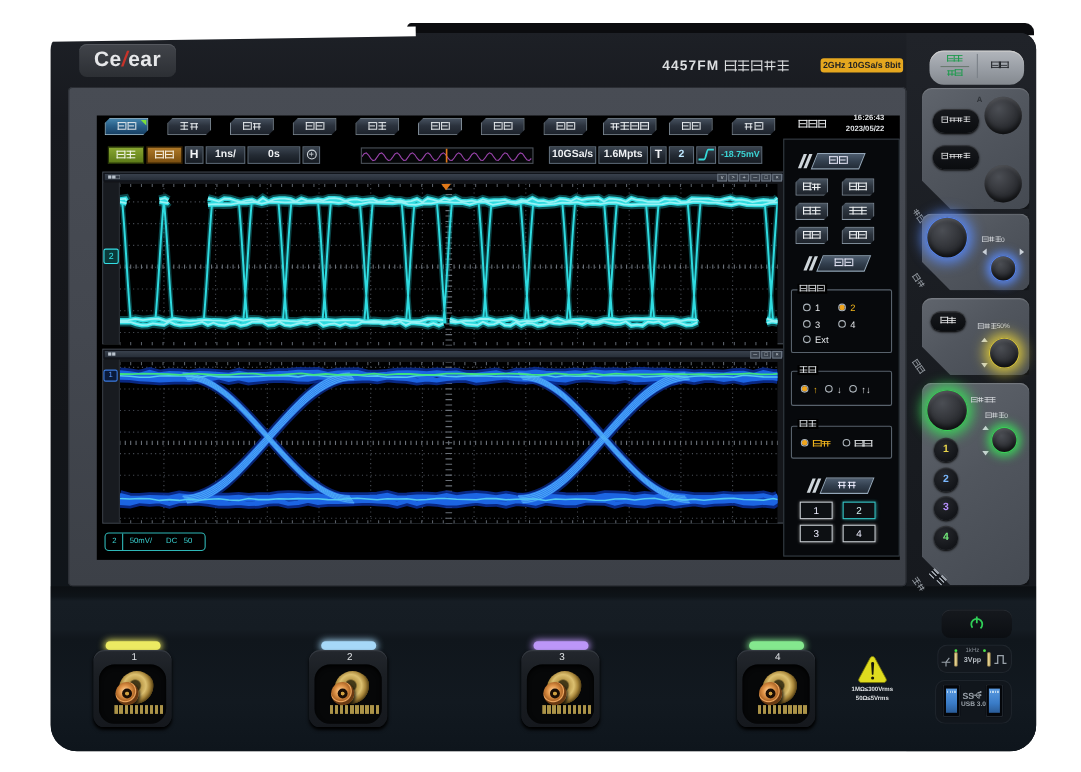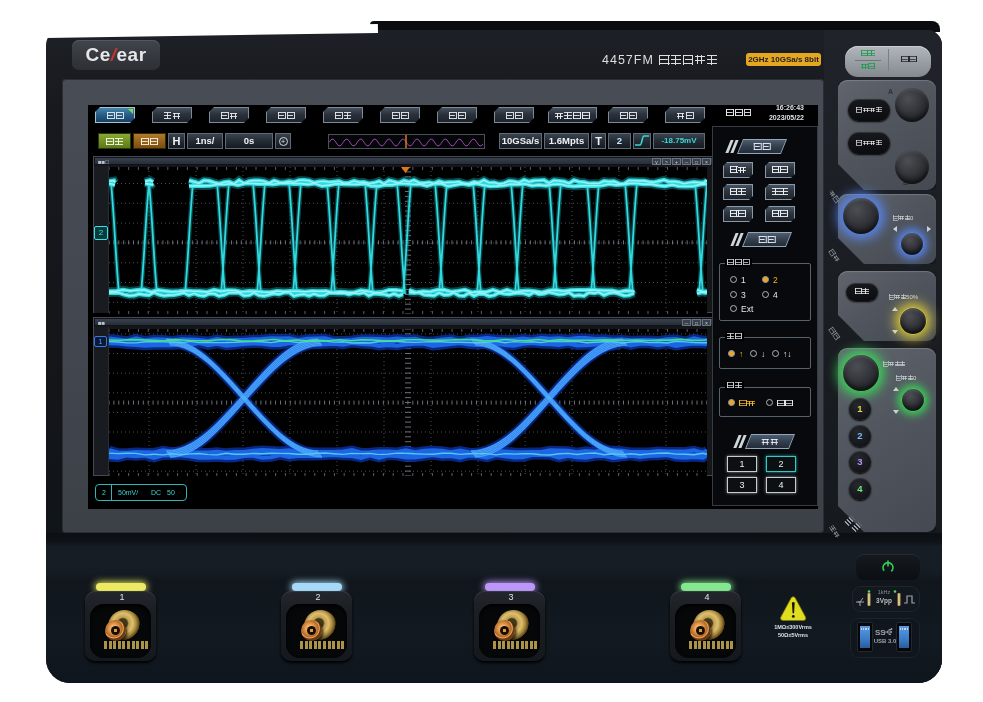--- a/index.html
+++ b/index.html
@@ -7,21 +7,21 @@
 .g{display:inline-block;width:.84em;height:.8em;margin:0 .055em;vertical-align:-.04em;background-repeat:no-repeat}
 .ga{background-image:linear-gradient(currentColor,currentColor),linear-gradient(currentColor,currentColor),linear-gradient(currentColor,currentColor),linear-gradient(currentColor,currentColor);background-size:100% 13%,100% 13%,100% 13%,13% 100%;background-position:0 4%,0 50%,0 96%,46% 0}
 .gb{background-image:linear-gradient(currentColor,currentColor),linear-gradient(currentColor,currentColor),linear-gradient(currentColor,currentColor),linear-gradient(currentColor,currentColor),linear-gradient(currentColor,currentColor);background-size:13% 100%,13% 100%,100% 13%,100% 13%,70% 13%;background-position:0 0,100% 0,0 2%,0 98%,50% 50%}
 .gc{background-image:linear-gradient(currentColor,currentColor),linear-gradient(currentColor,currentColor),linear-gradient(currentColor,currentColor),linear-gradient(currentColor,currentColor);background-size:13% 92%,13% 92%,100% 13%,100% 13%;background-position:26% 100%,74% 100%,0 18%,0 64%}
 #body{left:46px;top:30px;width:896px;height:653px;border-radius:15px 15px 24px 24px;background:linear-gradient(180deg,#1d2026 0,#17191e 12%,#131519 55%,#10151a 78%,#0d1217 100%);overflow:hidden}
 #rcol{left:778px;top:0;width:118px;height:653px;background:linear-gradient(180deg,#202329 0,#1a1d22 40%,#14171c 100%)}
 #front{left:0;top:503px;width:896px;height:150px;background:linear-gradient(180deg,#0c0f12 0,#0e1318 6%,#161d24 9%,#151c23 26%,#10161c 32%,#121920 70%,#0e151c 100%)}
 #bezel{left:16px;top:49px;width:762px;height:454px;background:linear-gradient(180deg,#484c54 0,#43474f 50%,#3c4047 100%);border-radius:4px;box-shadow:inset 0 0 0 1px #2a2d33}
 #logo{left:72px;top:40px;width:88px;height:30px;border-radius:7px;background:linear-gradient(180deg,#41444a,#2c2f34);box-shadow:inset 0 1px 0 #55585e;color:#e6e7e9;font-weight:bold;font-size:19px;text-align:center;line-height:29px;letter-spacing:.5px}
 #logo .sl{color:#c8332a;font-style:italic;font-weight:bold}
-#mtitle{left:602px;top:53px;width:210px;color:#dcdee0;font-size:12.5px;letter-spacing:1px;font-weight:normal}
+#mtitle{left:602px;top:53px;width:210px;color:#dcdee0;font-size:12.5px;letter-spacing:1px;font-weight:bold}
 #obadge{left:746px;top:53px;width:75px;height:13px;border-radius:3px;background:#e5a71f;color:#222;font-size:8px;font-weight:bold;text-align:center;line-height:13px}
 #lcd{left:42px;top:75px;width:730px;height:404px;background:#000}
 .panel{background:linear-gradient(145deg,#60656d 0,#51565e 45%,#454a52 100%);border-radius:9px;box-shadow:inset 0 1px 1px rgba(255,255,255,.18),0 2px 4px rgba(0,0,0,.5)}
 .cut{clip-path:polygon(0 0,100% 0,100% 100%,26px 100%,0 calc(100% - 26px))}
 .knob{border-radius:50%;background:radial-gradient(circle at 38% 32%,#4b4e54 0,#37393e 38%,#232529 72%,#1a1c1f 100%);box-shadow:inset 0 2px 3px rgba(255,255,255,.12),inset 0 -3px 5px rgba(0,0,0,.6)}
 .pill{background:linear-gradient(180deg,#17191d,#0a0c0f);border-radius:11px;color:#e8e9ea;text-align:center;box-shadow:inset 0 1px 0 rgba(255,255,255,.12),0 1px 2px #000}
 .rlab{color:#8f959c;font-size:7px;transform:rotate(55deg)}
 .mbtn{position:absolute;top:107px;height:16px;background:linear-gradient(180deg,#45505e 0,#2b323d 45%,#1d232c 100%);border:1px solid #7d8994;color:#e8ecef;font-size:9.5px;text-align:center;line-height:15px;clip-path:polygon(5px 0,100% 0,100% calc(100% - 5px),calc(100% - 5px) 100%,0 100%,0 5px)}
 .mact{background:linear-gradient(180deg,#4585ad 0,#2a6089 45%,#174064 100%);border-color:#9fc4d8}
 .sbox{position:absolute;top:133px;height:16px;background:linear-gradient(180deg,#39434f 0,#242b34 50%,#161b22 100%);border:1px solid #5d6a77;color:#f0f2f4;font-size:9.5px;font-weight:bold;text-align:center;line-height:14px}
@@ -77,21 +77,21 @@
         <line x1="77" y1="0" x2="77" y2="13" stroke="#e07818" stroke-width="1.5"></line>
       </svg>
     </div>
 <div class="sbox" style="left:499px;width:43px">10GSa/s</div>
 <div class="sbox" style="left:544px;width:45px">1.6Mpts</div>
 <div class="sbox" style="left:591px;width:15px;font-size:11px">T</div>
 <div class="sbox" style="left:608px;width:23px;color:#bfe8ff">2</div>
 <div class="sbox" style="left:633px;width:18px"><svg width="16" height="13" viewBox="0 0 16 13">
         <path d="M1 11 L6 11 C8 11 8 2 10 2 L15 2" stroke="#35d8d8" stroke-width="1.6" fill="none"></path>
       </svg></div>
-<div class="sbox" style="left:653px;width:52px;color:#3cd6d6;font-size:8px">-18.75mV</div>
+<div class="sbox" style="left:653px;width:40px;color:#3cd6d6;font-size:8px">-18.75mV</div>
 <div class="abs" style="left:726px;top:108px;color:#e8eaec;font-size:9px"><i class="g gb"></i><i class="g gb"></i><i class="g gb"></i></div>
 <div class="abs" style="left:758px;top:104px;width:46px;color:#dfe2e5;font-size:7px;font-weight:bold;text-align:right">16:26:43</div>
 <div class="abs" style="left:756px;top:114px;width:48px;color:#dfe2e5;font-size:7px;font-weight:bold;text-align:right">2023/05/22</div>
 <div class="abs" style="left:93px;top:156px;width:622px;height:157px;border:1px solid #434a53;background:#14161a">
       <div class="abs wtitle" style="left:0;top:0;width:620px;height:8px">■■□</div>
       <div class="wbtn" style="right:53px">v</div>
       <div class="wbtn" style="right:43px">&gt;</div>
       <div class="wbtn" style="right:33px">+</div>
       <div class="wbtn" style="right:23px">─</div>
       <div class="wbtn" style="right:13px">□</div>

